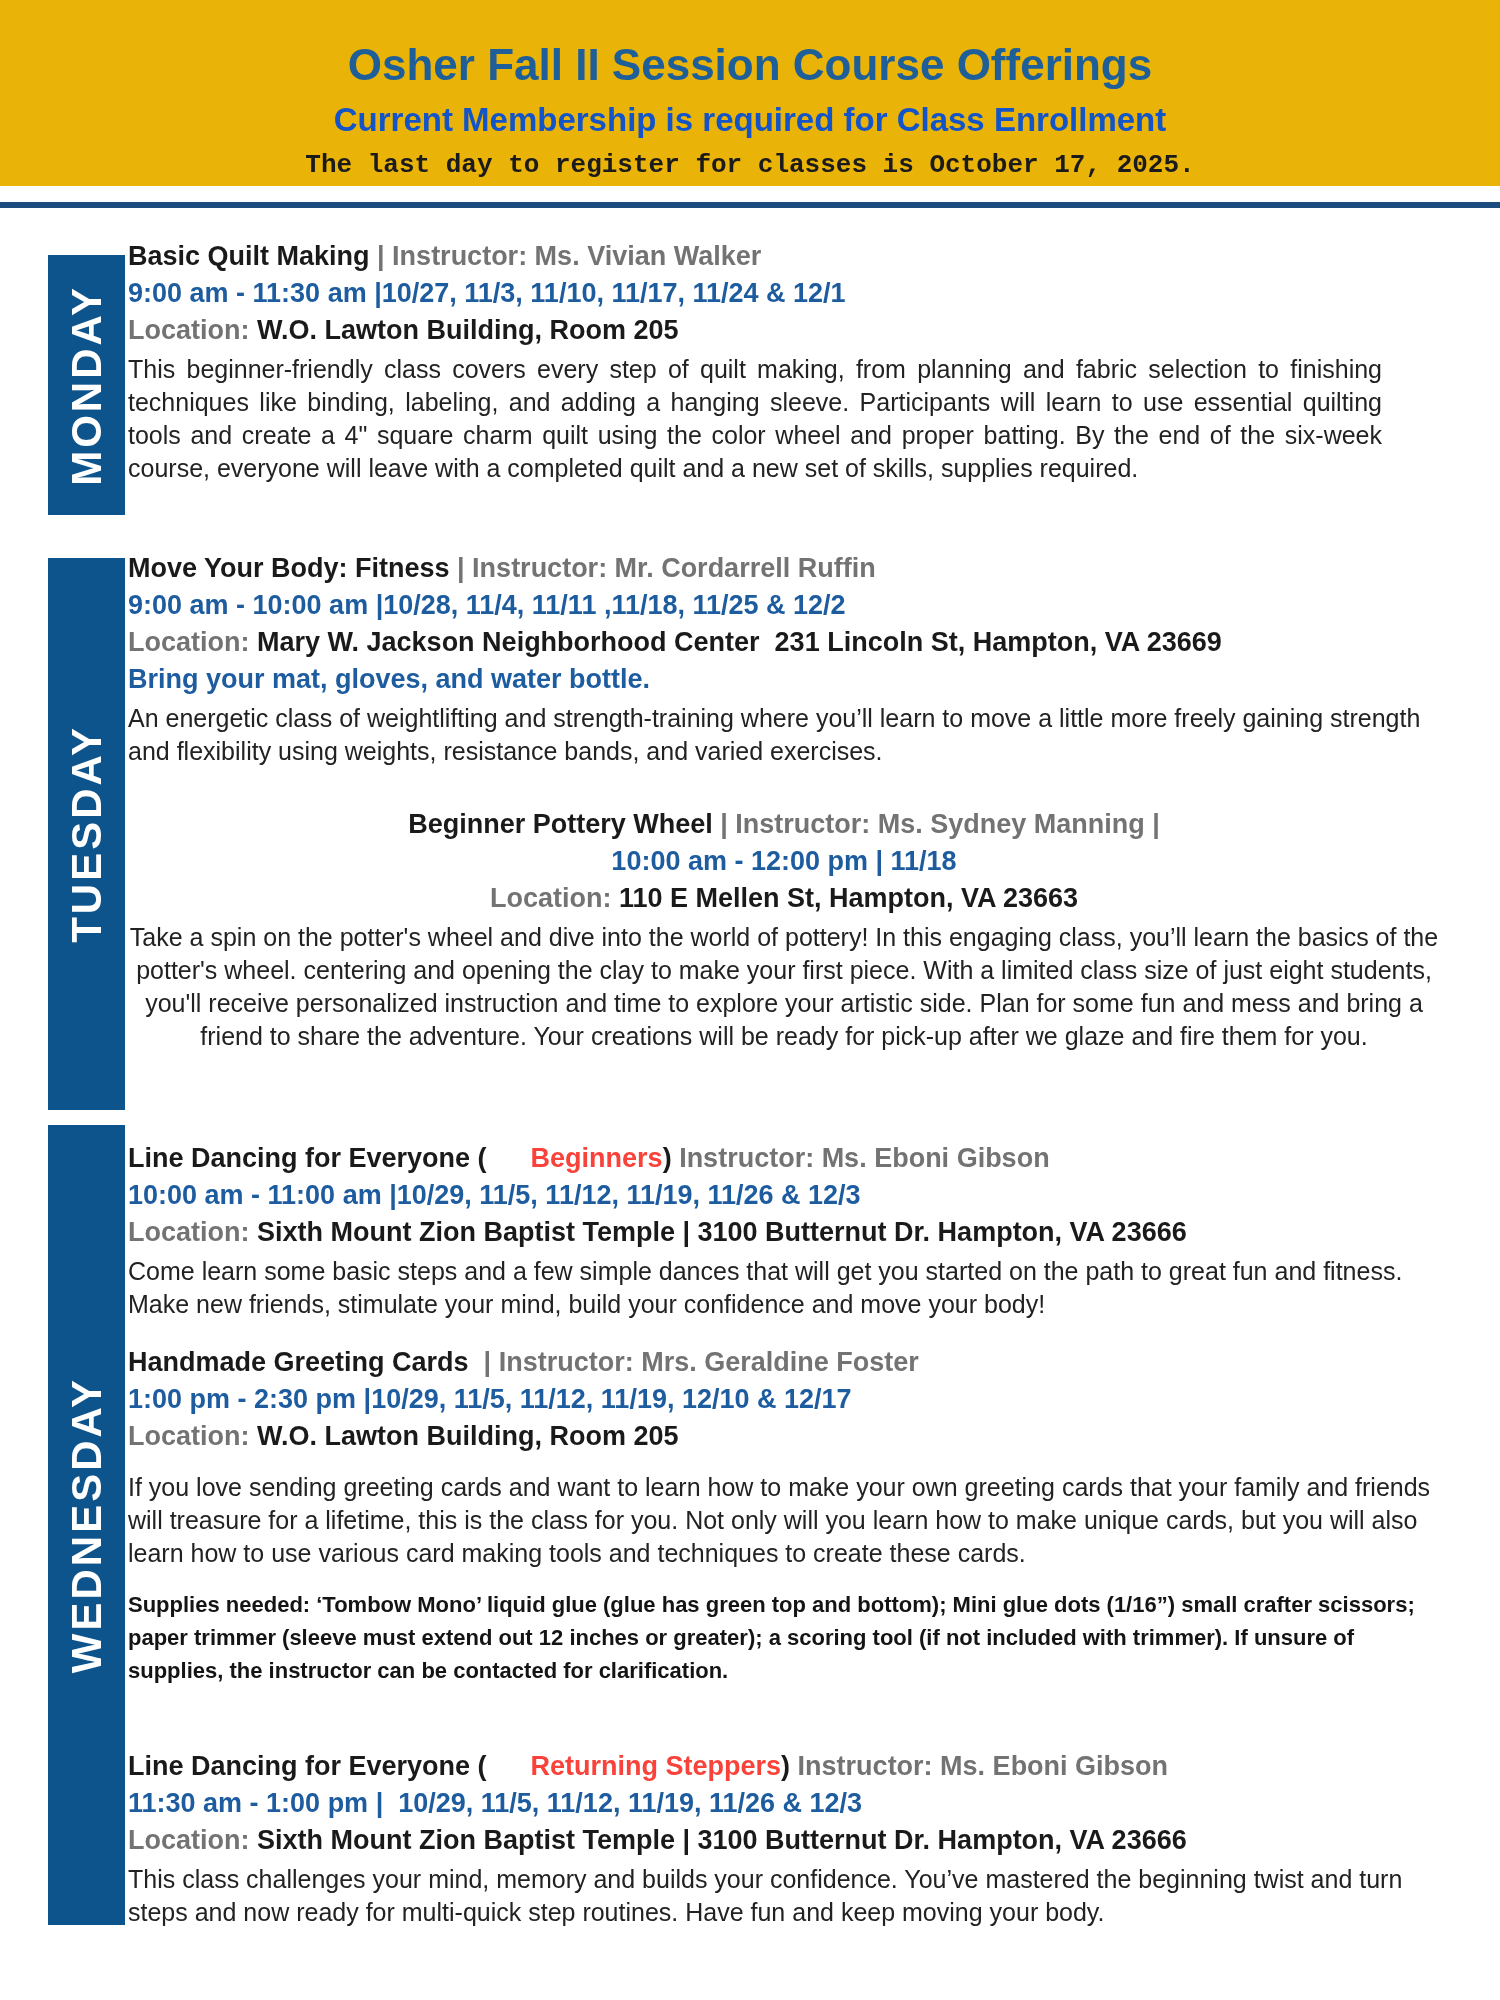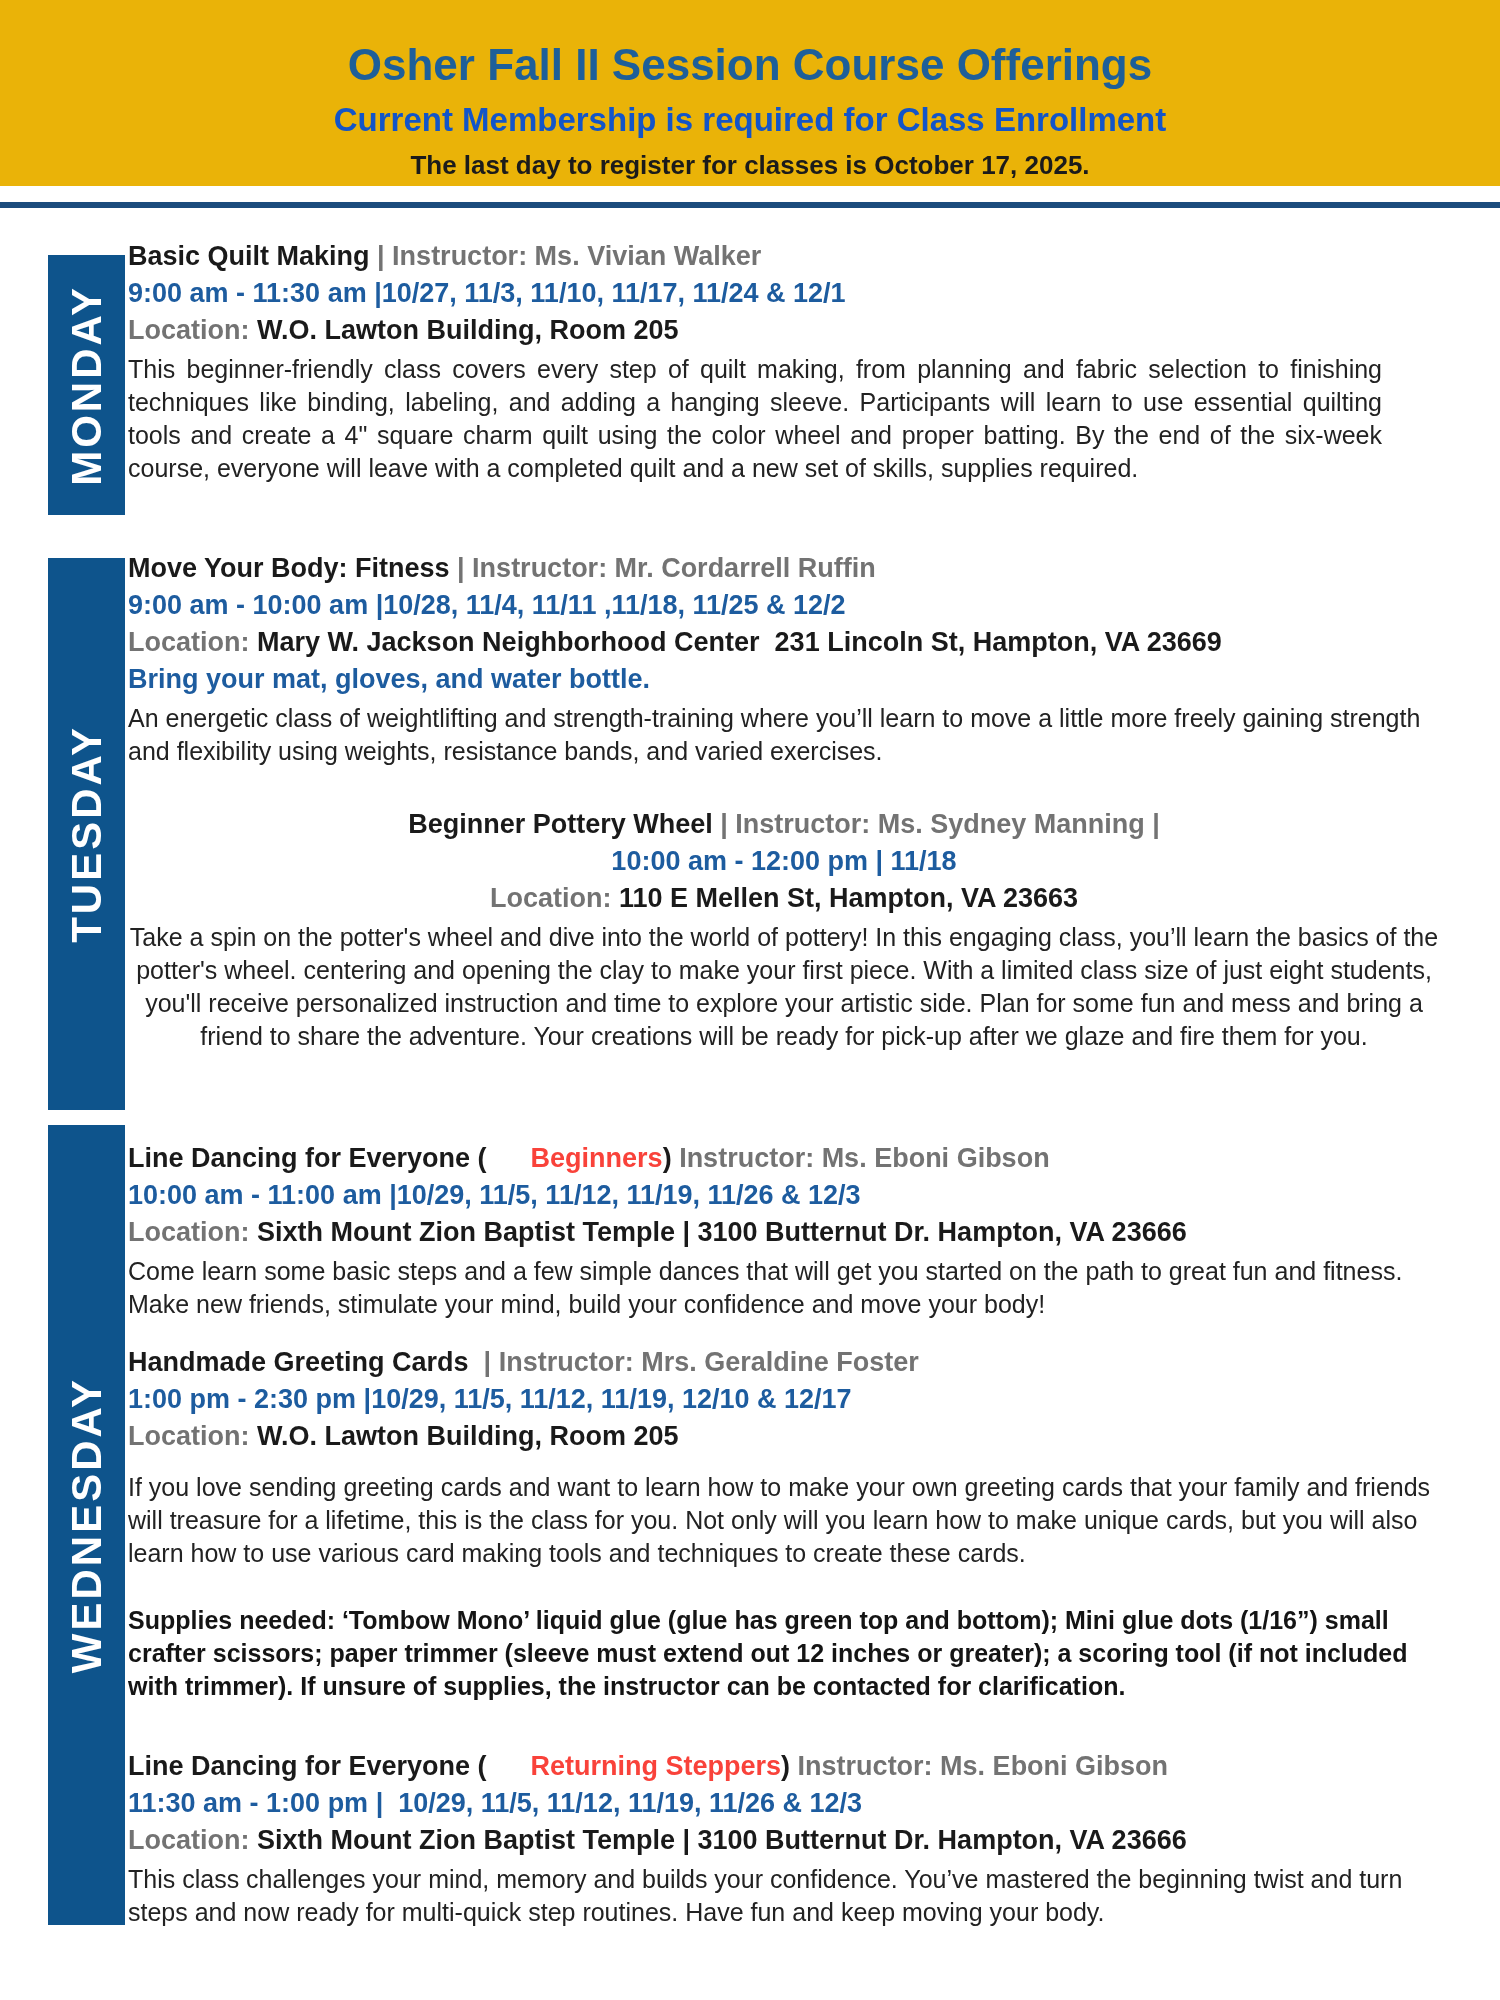--- a/index.html
+++ b/index.html
@@ -7,21 +7,21 @@
     position:relative;width:1500px;height:2000px;background:#ffffff;
     font-family:"Liberation Sans",sans-serif;overflow:hidden;
   }
   
   .hdr{
     position:absolute;top:0;left:0;width:1500px;height:186px;
     background:#eab308;text-align:center;
   }
   .hdr-title{padding-top:42px;font-size:44px;font-weight:bold;color:#1E5F99;line-height:1.05;}
   .hdr-sub{margin-top:13px;font-size:33px;font-weight:bold;color:#1355C8;}
-  .hdr-deadline{margin-top:11px;font-size:26px;font-weight:bold;color:#1B1B1B;}
+  .hdr-deadline{margin-top:11px;font-size:26px;font-weight:bold;color:#1B1B1B;font-family:Liberation Mono, monospace;}
   .rule{position:absolute;top:202px;left:0;width:1500px;height:6px;background:#1B4C7D;}
   
   .day-bar{
     position:absolute;left:48px;width:77px;background:#0E548C;
     display:flex;align-items:center;justify-content:center;
   }
   .bar-mon{top:255px;height:260px;}
   .bar-tue{top:558px;height:552px;}
   .bar-wed{top:1125px;height:800px;}
   .day-label{
@@ -44,21 +44,21 @@
   .tb{color:#737373;}
   .tr{color:#F9423A;margin-left:44px;}
   .meta{color:#1D5C9F;}
   .note{color:#1D5C9F;}
   .desc{
     margin:4px 0 0 0;font-size:25px;line-height:33px;color:#222222;
   }
   .desc.justify{text-align:justify;width:1254px;}
   .desc.gap-top{margin-top:16px;}
   .supplies{
-    margin:34px 0 0 0;font-size:25px;font-weight:bold;line-height:33px;color:#141414;
+    margin:18px 0 0 0;font-size:22px;font-weight:bold;line-height:33px;color:#141414;
     white-space:normal;
   }
 </style>
 </head>
 <body>
 
 <div class="page">
 
   <header class="hdr">
     <div class="hdr-title">Osher Fall II Session Course Offerings</div>

